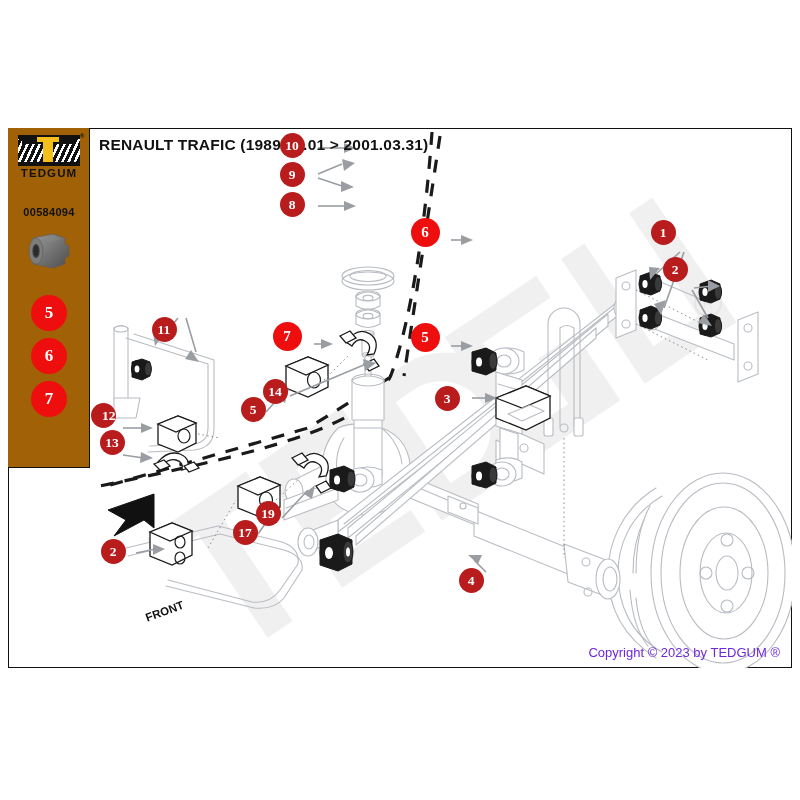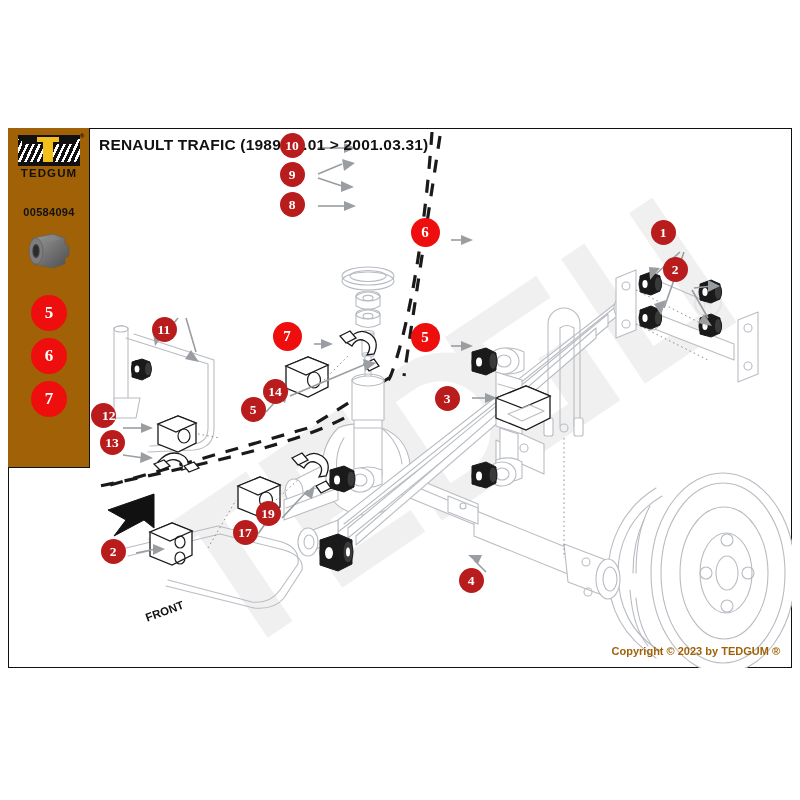--- a/index.html
+++ b/index.html
@@ -39,22 +39,22 @@
   .badges{position:absolute;left:0;top:160px;width:82px;}
   .badge{width:36px;height:36px;border-radius:50%;background:#EE0E0E;margin:7px auto;
          color:#fff;font-size:17px;font-weight:bold;line-height:36px;text-align:center;
          font-family:"Liberation Serif",serif;}
 
   
   .title{position:absolute;left:99px;top:136px;font-size:15.5px;font-weight:bold;
          letter-spacing:.2px;color:#111;white-space:nowrap;z-index:5;}
 
   
-  .copyright{position:absolute;right:20px;top:645px;font-size:11px;font-weight:bold;
-             color:#a16207;white-space:nowrap;z-index:5;}
+  .copyright{position:absolute;right:20px;top:645px;font-size:13px;font-weight:normal;
+             color:#6d28d9;white-space:nowrap;z-index:5;}
 
   
   #art{position:absolute;left:8px;top:128px;width:784px;height:540px;z-index:3;}
   #wm{position:absolute;left:8px;top:128px;width:784px;height:540px;z-index:1;}
 
   
   .cal{position:absolute;width:25px;height:25px;border-radius:50%;
        text-align:center;font-weight:bold;font-family:"Liberation Serif",serif;
        line-height:25px;font-size:13.5px;z-index:8;}
   .cal.gray{background:#b91c1c;color:#fff;}

